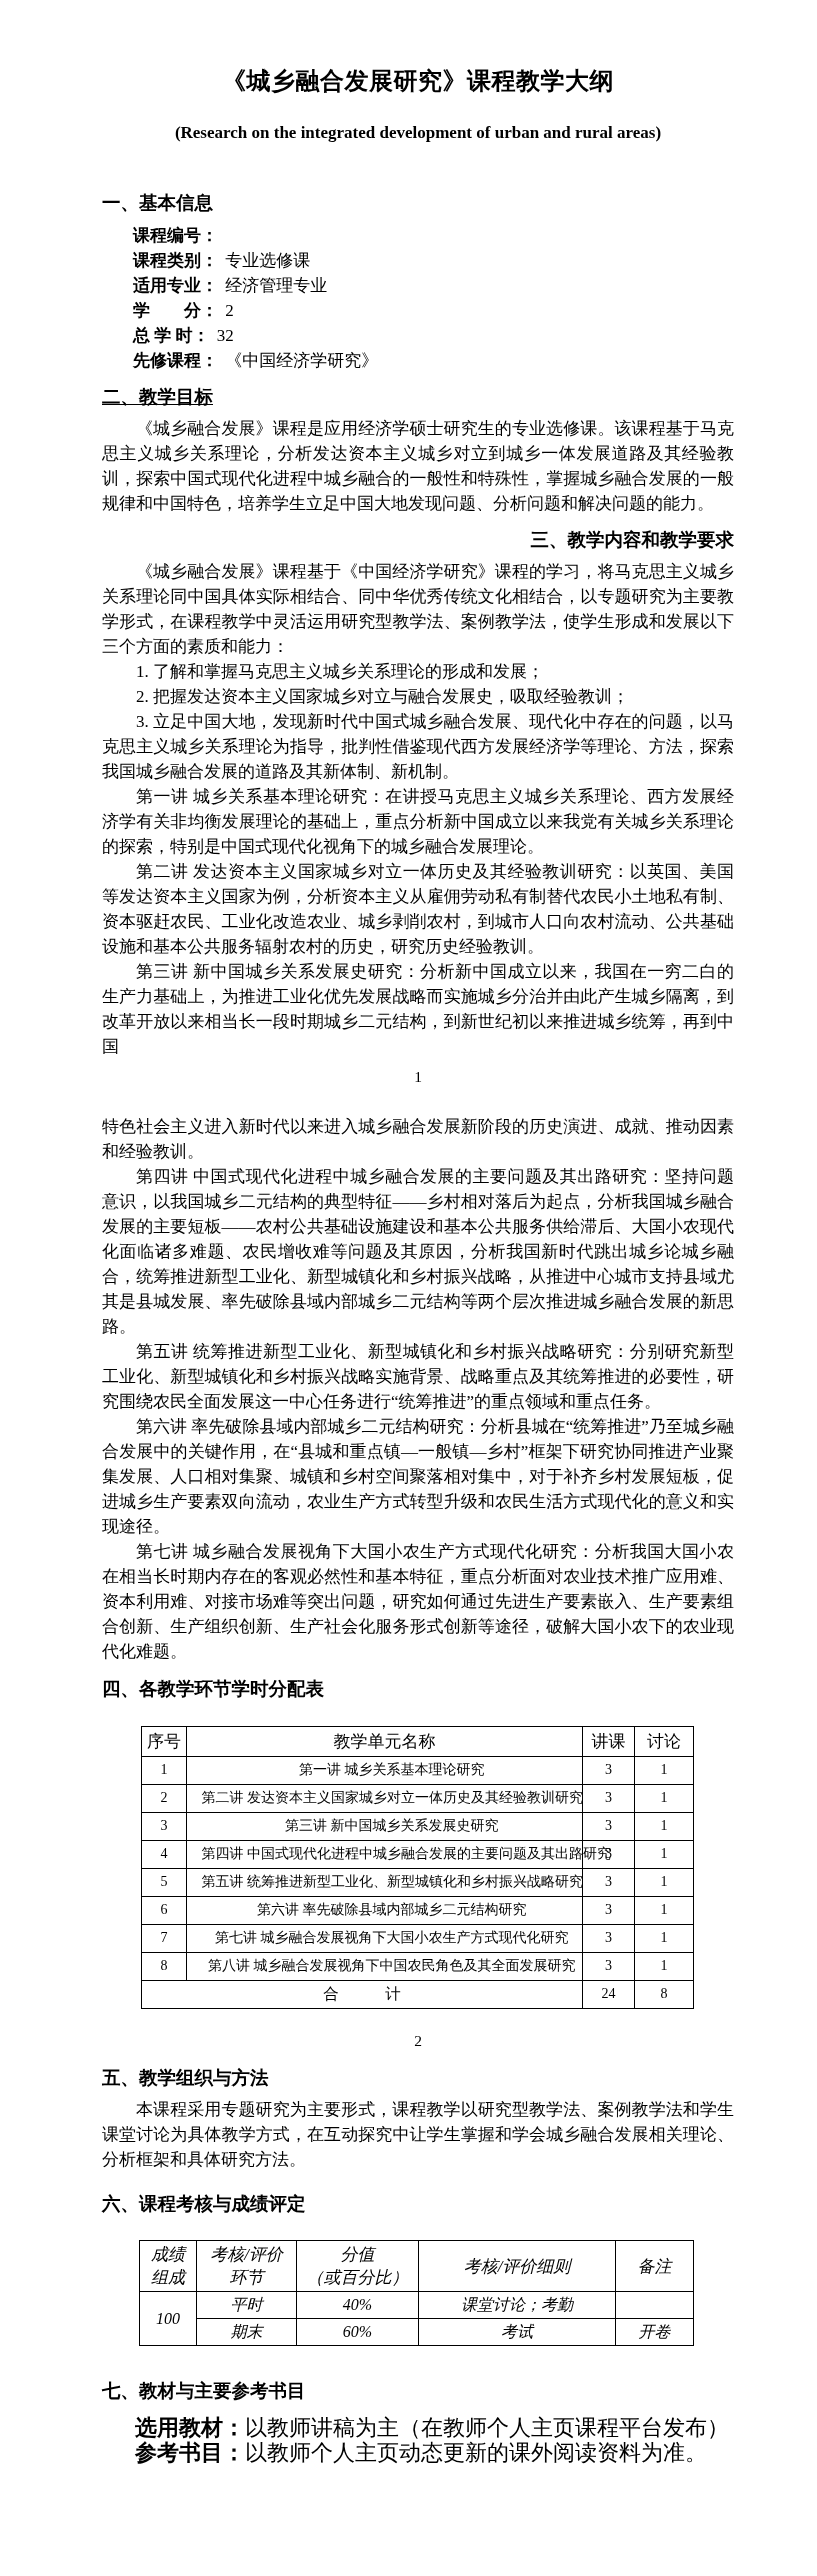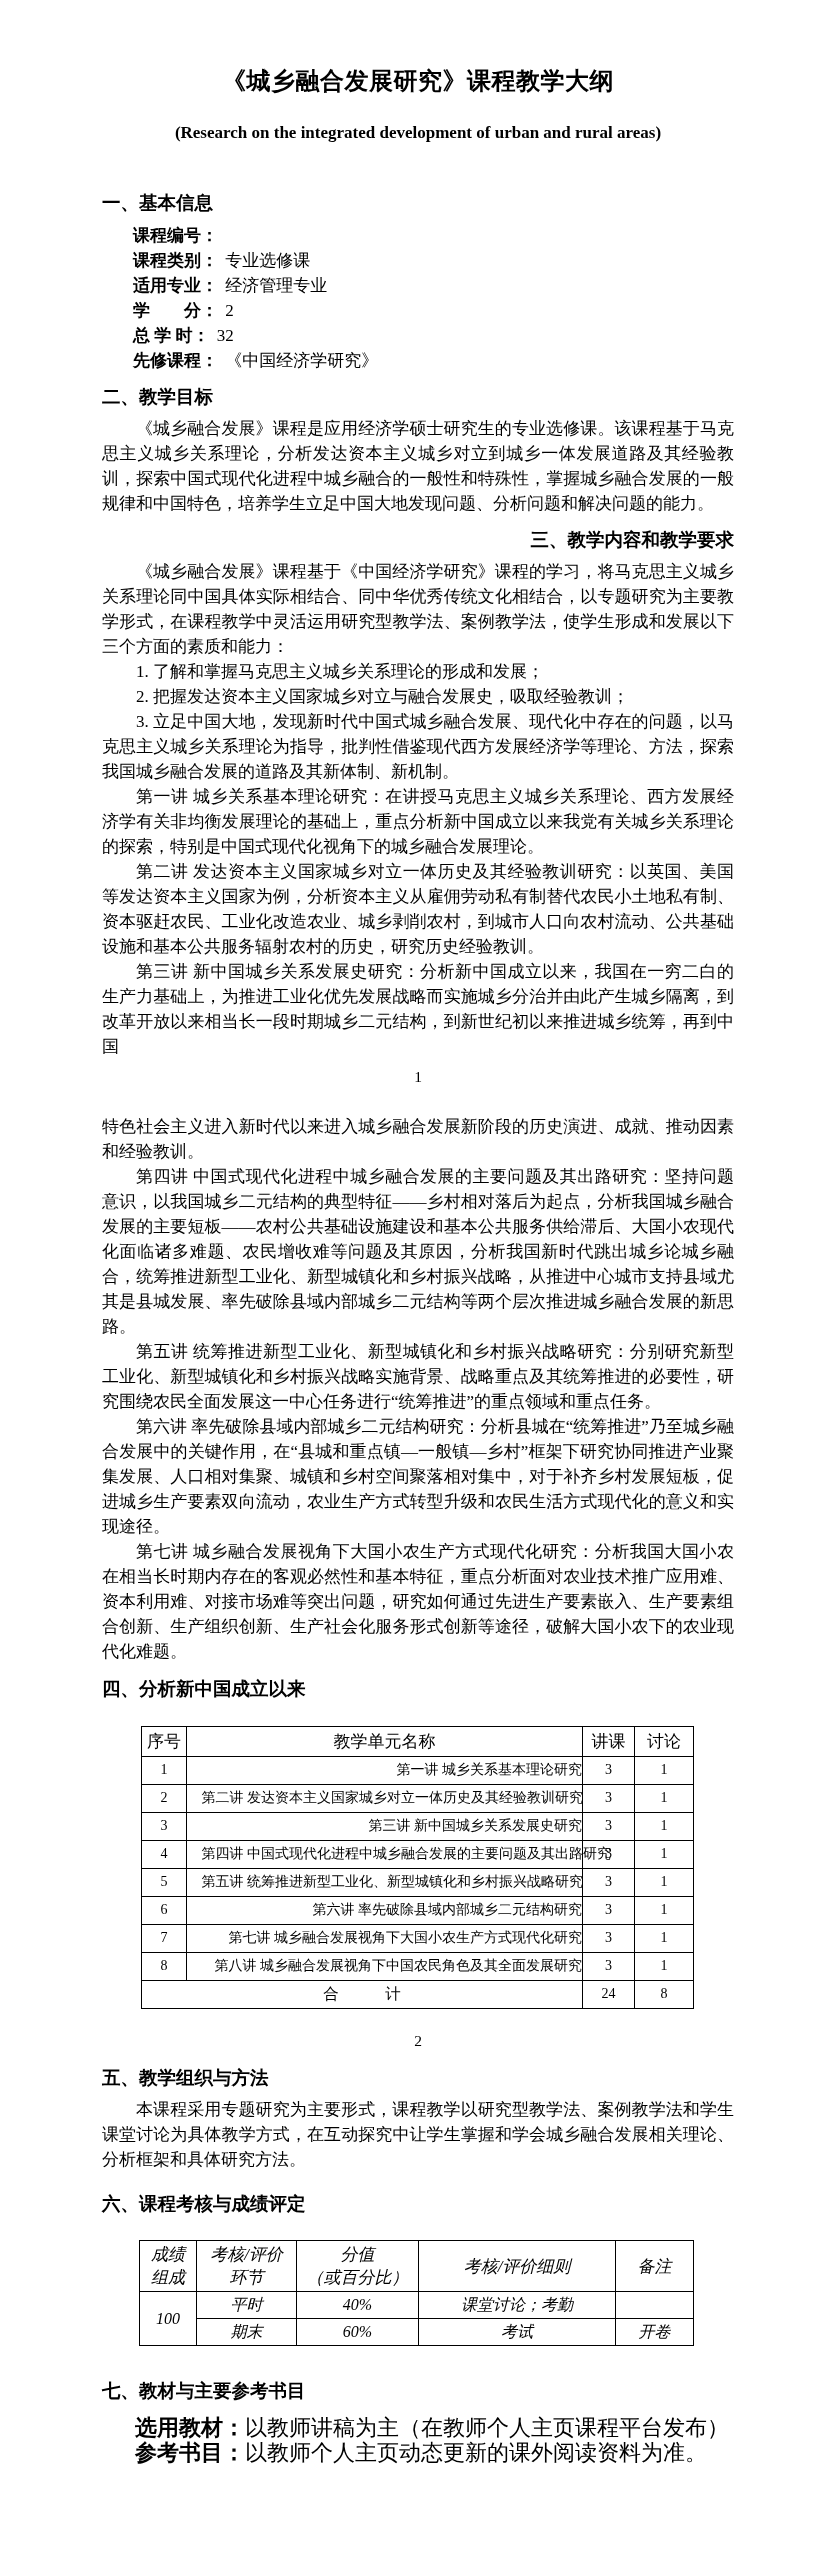--- a/index.html
+++ b/index.html
@@ -8,21 +8,21 @@
   .content{padding:0 84px 0 102px;}
 
   .doc-title{font-family:"Liberation Sans","DejaVu Sans",sans-serif;font-weight:bold;
     font-size:24px;line-height:32px;text-align:center;margin:65px 0 0 0;letter-spacing:0.5px;}
   .doc-subtitle{font-family:"Liberation Serif","DejaVu Serif",serif;font-weight:bold;
     font-size:17px;line-height:20.6px;text-align:center;margin-top:26px;}
 
   .sec-heading{font-family:"Liberation Sans","DejaVu Sans",sans-serif;font-weight:bold;
     font-size:18.5px;line-height:26px;margin:0;}
   #sec1-heading{margin-top:46px;}
-  #sec2-heading{margin-top:11.3px;}
+  #sec2-heading{margin-top:11.3px;text-decoration:underline;}
   #sec3-heading{margin-top:10.3px;text-align:right;}
   #sec4-heading{margin-top:12.4px;}
   #sec5-heading{margin-top:13.4px;}
   #sec6-heading{margin-top:19.6px;font-family:Liberation Serif, serif;}
   #sec7-heading{margin-top:32px;}
 
   .info-list{margin-top:7.2px;}
   .info-line{font-size:17px;line-height:25px;text-indent:31px;}
   .info-label{font-weight:bold;}
   .info-value{margin-left:7.2px;}
@@ -34,21 +34,21 @@
   .page-num{font-size:15.5px;line-height:21.6px;text-align:center;}
   #page-num-1{margin:7.2px 0 26px 0;}
   #page-num-2{margin:20.6px 0 9.3px 0;}
 
   table{border-collapse:collapse;table-layout:fixed;}
   th,td{border:1px solid #000;vertical-align:middle;padding:0;}
 
   .hours-table{margin:24px 0 0 39px;width:552px;}
   .hours-table th{font-size:17px;font-weight:normal;text-align:center;height:29px;}
   .hours-table td{font-size:14px;text-align:center;height:27px;}
-  .hours-table td.cell-name{text-align:right;padding-left:14.4px;white-space:nowrap;}
+  .hours-table td.cell-name{text-align:center;padding-left:14.4px;white-space:nowrap;}
   .hours-table .total-label{font-size:15.5px;text-align:center;}
 
   .assess-table{margin:23px 0 8px 37px;width:554px;font-style:italic;}
   .assess-table th{font-size:17px;font-weight:normal;text-align:center;height:50px;line-height:23px;}
   .assess-table td{font-size:16px;text-align:center;height:26px;}
 
   .materials-list{margin-top:10.3px;}
   .materials-line{font-size:22px;line-height:25px;text-indent:33px;}
   .materials-label{font-weight:bold;}
 </style>
@@ -90,21 +90,21 @@
     <div class="page-num" id="page-num-1">1</div>
 
     <div class="para-group" id="s3-paras-p2" style="margin-top:0;">
         <p class="para no-indent">特色社会主义进入新时代以来进入城乡融合发展新阶段的历史演进、成就、推动因素和经验教训。</p>
         <p class="para">第四讲 中国式现代化进程中城乡融合发展的主要问题及其出路研究：坚持问题意识，以我国城乡二元结构的典型特征——乡村相对落后为起点，分析我国城乡融合发展的主要短板——农村公共基础设施建设和基本公共服务供给滞后、大国小农现代化面临诸多难题、农民增收难等问题及其原因，分析我国新时代跳出城乡论城乡融合，统筹推进新型工业化、新型城镇化和乡村振兴战略，从推进中心城市支持县域尤其是县城发展、率先破除县域内部城乡二元结构等两个层次推进城乡融合发展的新思路。</p>
         <p class="para">第五讲 统筹推进新型工业化、新型城镇化和乡村振兴战略研究：分别研究新型工业化、新型城镇化和乡村振兴战略实施背景、战略重点及其统筹推进的必要性，研究围绕农民全面发展这一中心任务进行“统筹推进”的重点领域和重点任务。</p>
         <p class="para">第六讲 率先破除县域内部城乡二元结构研究：分析县城在“统筹推进”乃至城乡融合发展中的关键作用，在“县城和重点镇—一般镇—乡村”框架下研究协同推进产业聚集发展、人口相对集聚、城镇和乡村空间聚落相对集中，对于补齐乡村发展短板，促进城乡生产要素双向流动，农业生产方式转型升级和农民生活方式现代化的意义和实现途径。</p>
         <p class="para">第七讲 城乡融合发展视角下大国小农生产方式现代化研究：分析我国大国小农在相当长时期内存在的客观必然性和基本特征，重点分析面对农业技术推广应用难、资本利用难、对接市场难等突出问题，研究如何通过先进生产要素嵌入、生产要素组合创新、生产组织创新、生产社会化服务形式创新等途径，破解大国小农下的农业现代化难题。</p>
       </div>
 
-    <h2 class="sec-heading" id="sec4-heading">四、分析新中国成立以来</h2>
+    <h2 class="sec-heading" id="sec4-heading">四、各教学环节学时分配表</h2>
     <table class="hours-table" id="hours-table">
         <colgroup>
           <col style="width: 45px;">
           <col style="width: 396px;">
           <col style="width: 52px;">
           <col style="width: 59px;">
         </colgroup>
         <thead>
           <tr>
             <th>序号</th>

